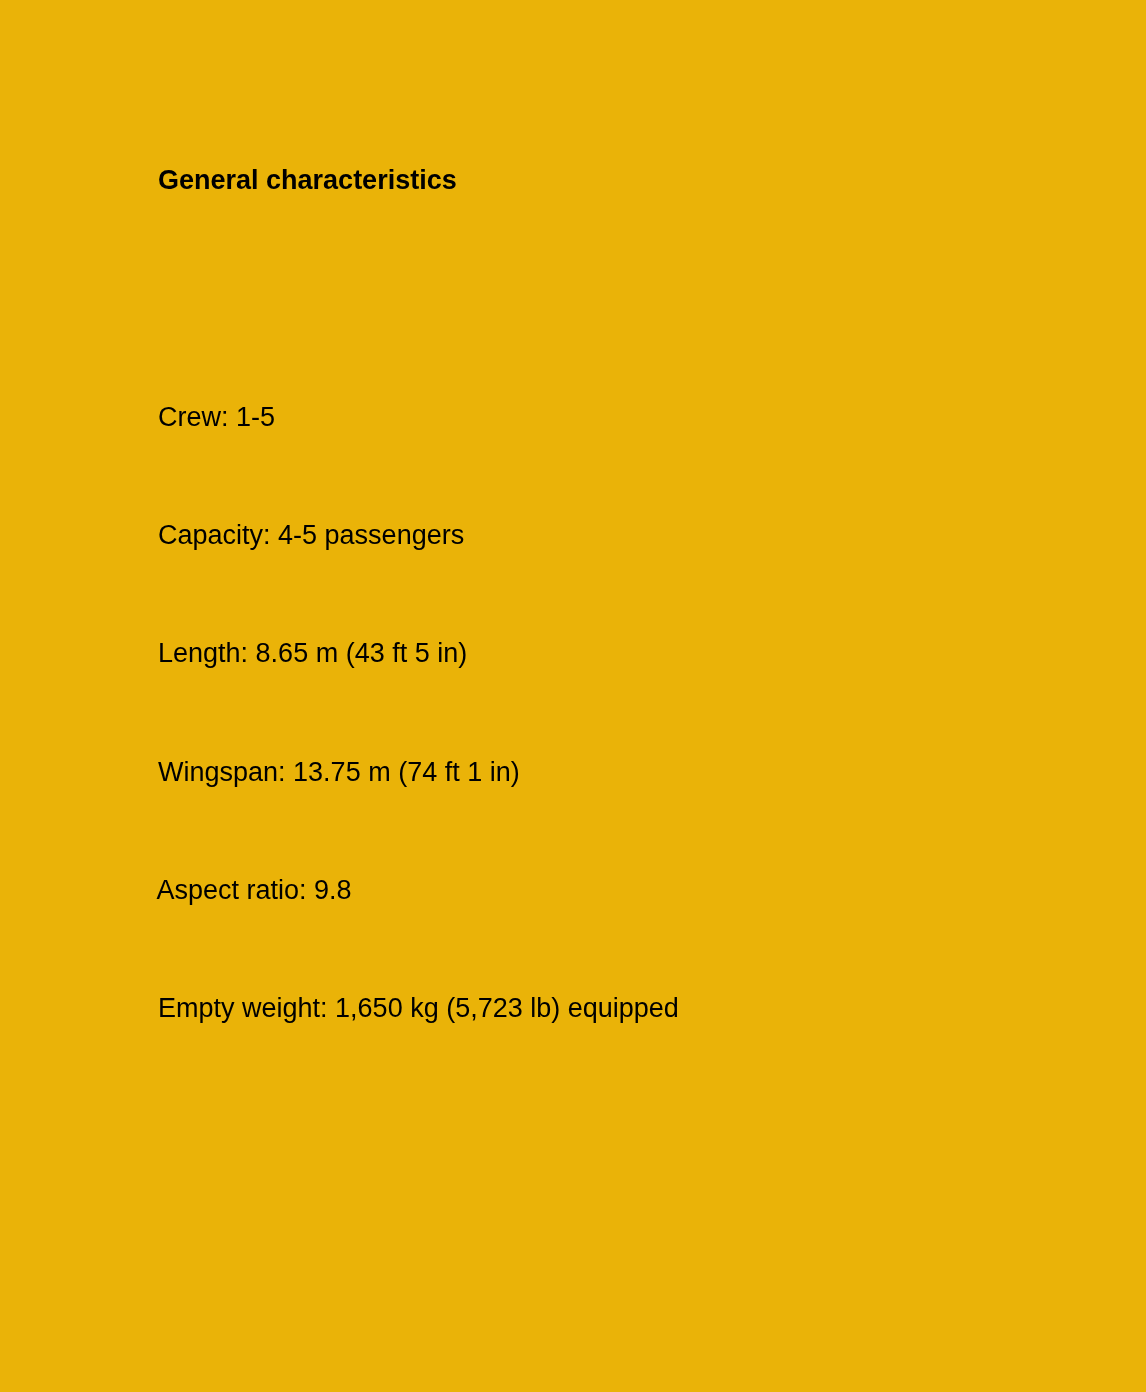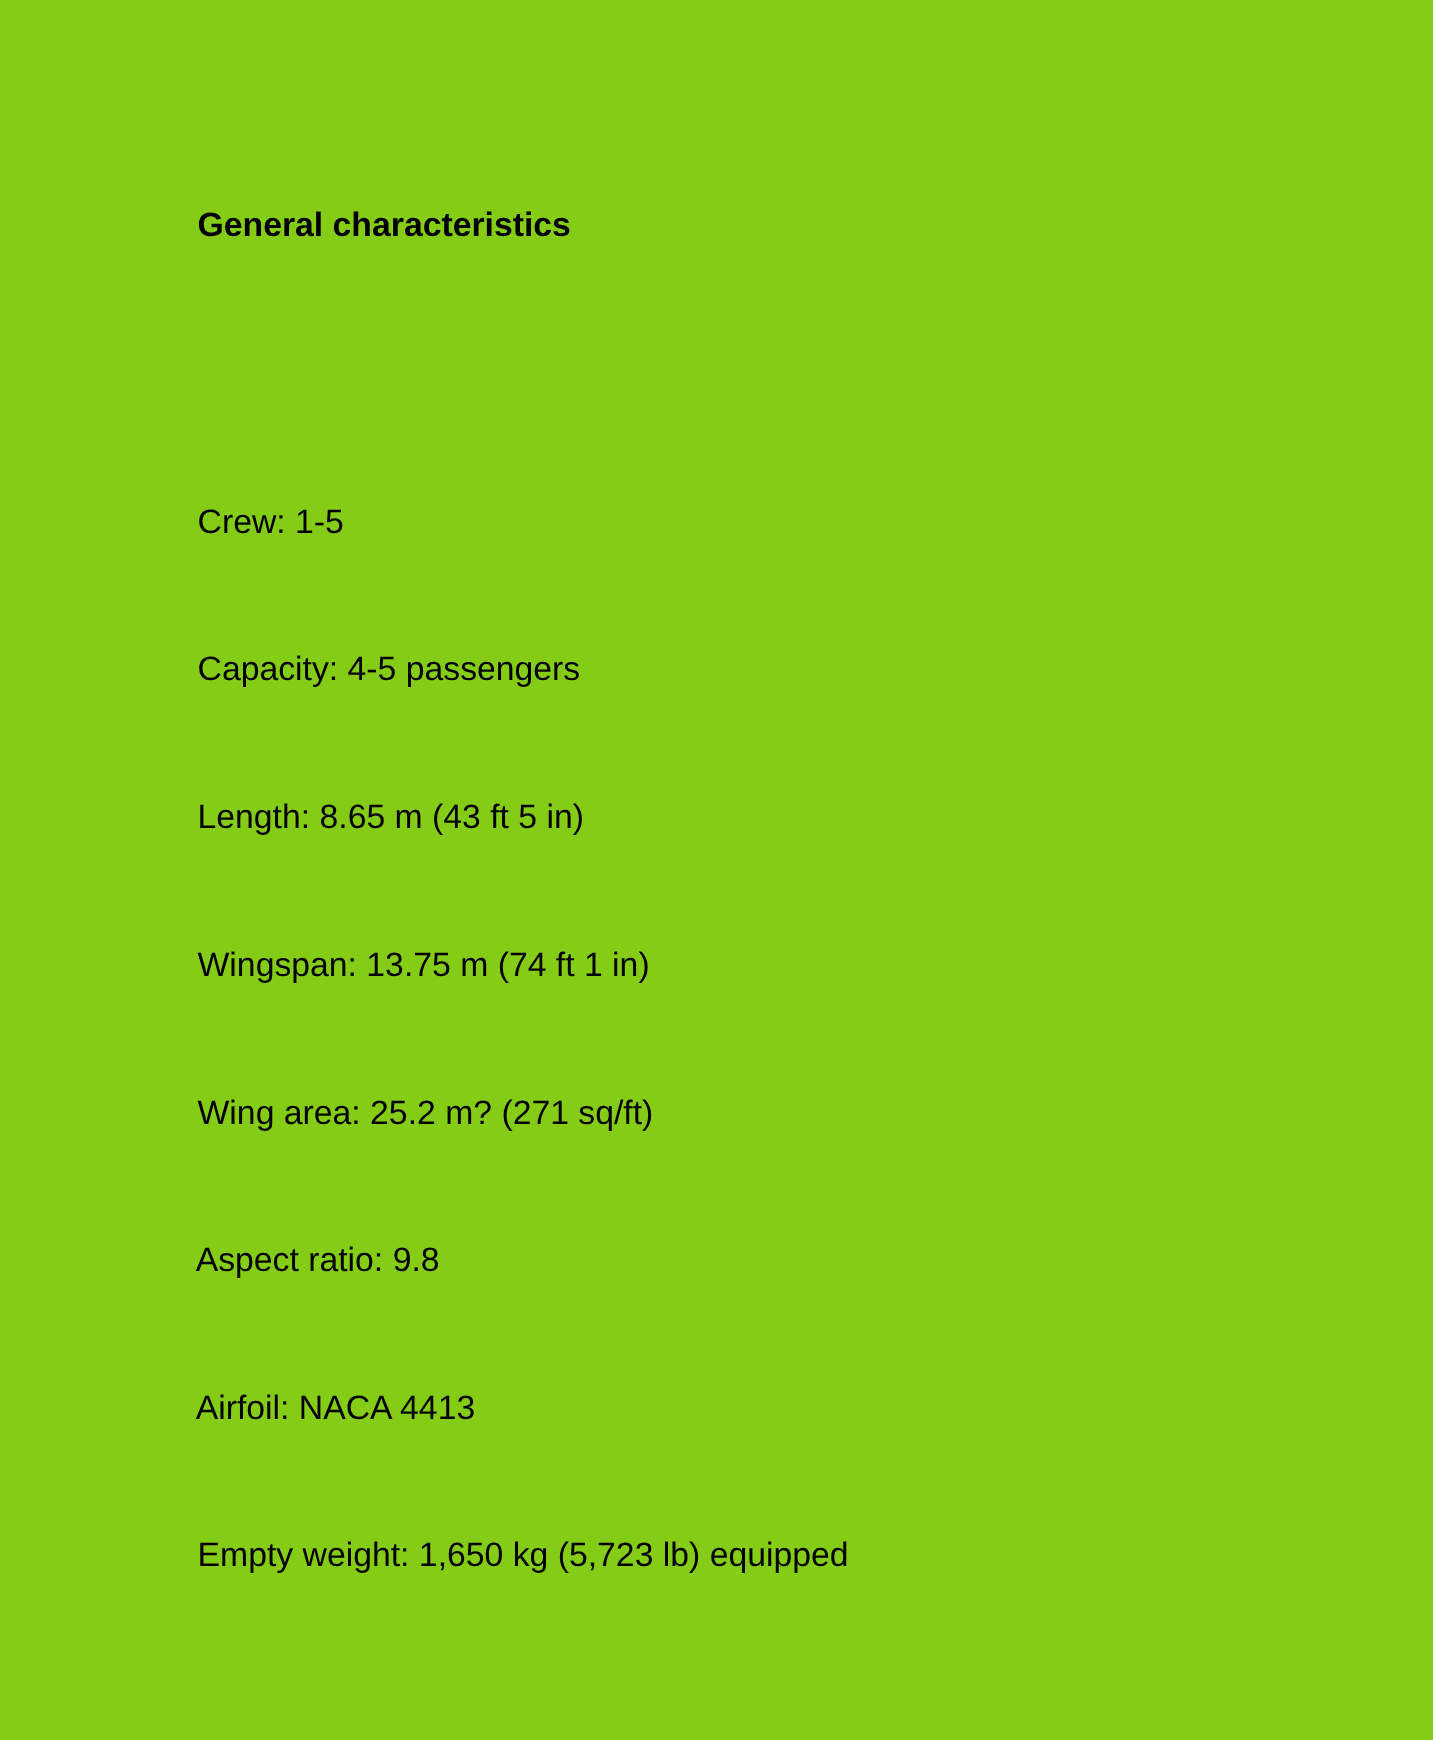--- a/index.html
+++ b/index.html
@@ -4,21 +4,21 @@
 <style>
   html, body {
     margin: 0;
     padding: 0;
     background: #ffffff;
   }
   .page {
     position: relative;
     width: 1146px;
     height: 1392px;
-    background: #84cc16;
+    background: #eab308;
     overflow: hidden;
   }
   .editor {
     position: absolute;
     top: 0;
     left: 0;
     width: 1146px;
     height: 1392px;
     padding: 122px 40px 0 128px;
     box-sizing: border-box;
@@ -53,25 +53,19 @@
       <div class="line body">
     <span class="line-text">Capacity: 4-5 passengers</span>
   </div>
       <div class="line body">
     <span class="line-text">Length: 8.65 m (43 ft 5 in)</span>
   </div>
       <div class="line body">
     <span class="line-text">Wingspan: 13.75 m (74 ft 1 in)</span>
   </div>
       <div class="line body">
-    <span class="line-text">Wing area: 25.2 m? (271 sq/ft)</span>
-  </div>
-      <div class="line body">
     <span class="line-text">Aspect ratio: 9.8</span>
-  </div>
-      <div class="line body">
-    <span class="line-text">Airfoil: NACA 4413</span>
   </div>
       <div class="line body">
     <span class="line-text">Empty weight: 1,650 kg (5,723 lb) equipped</span>
   </div>
     </div>
 </div>
 
 </body></html>

